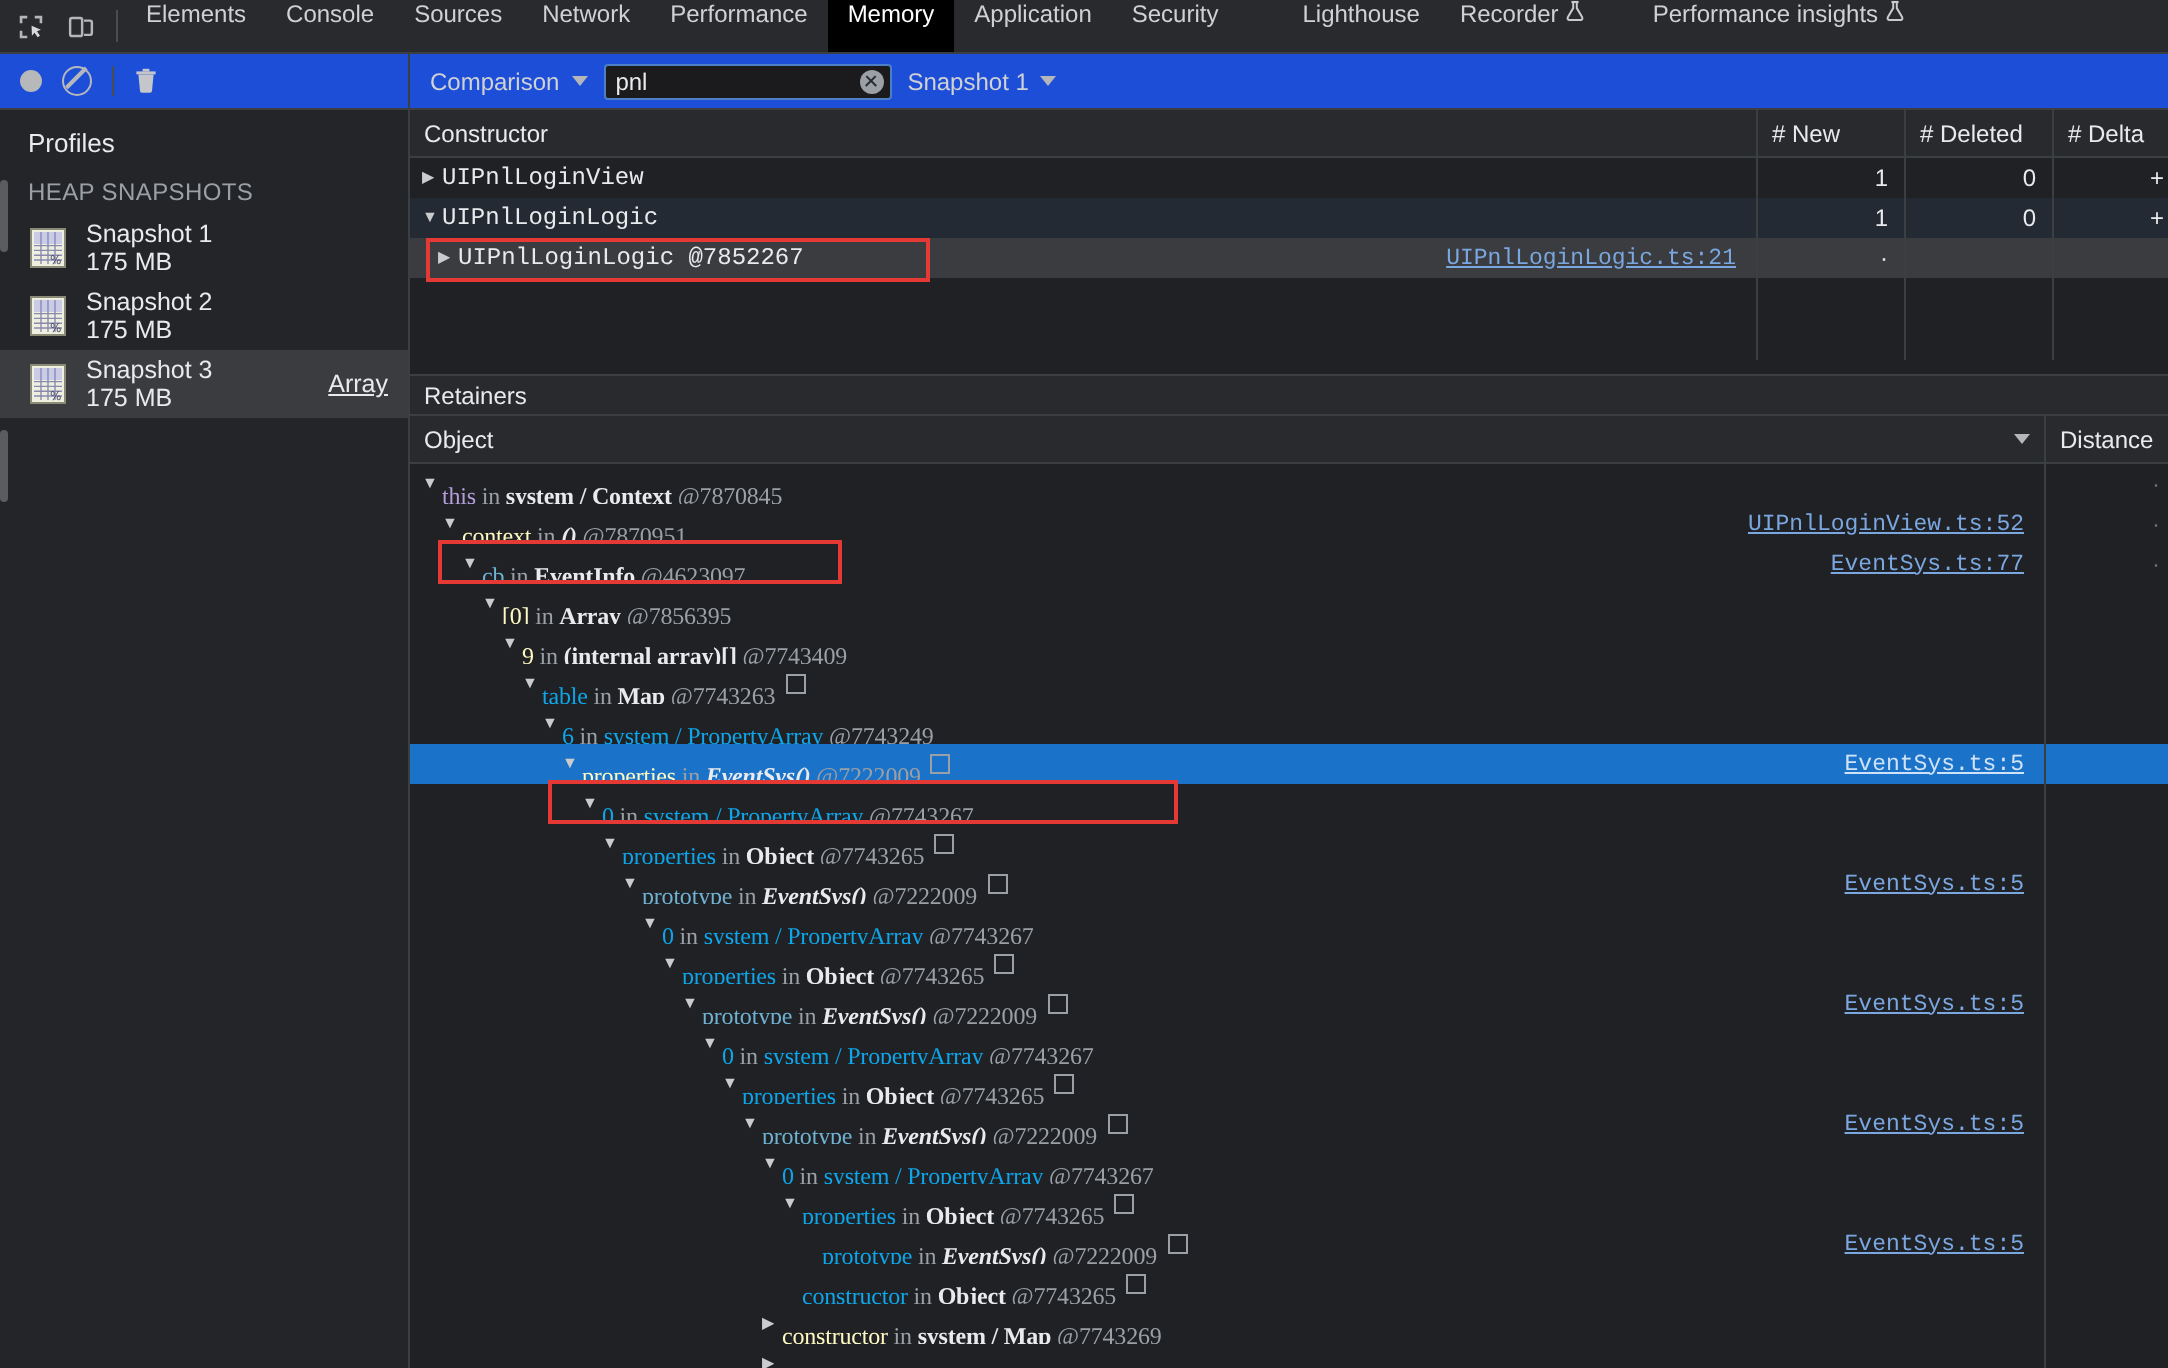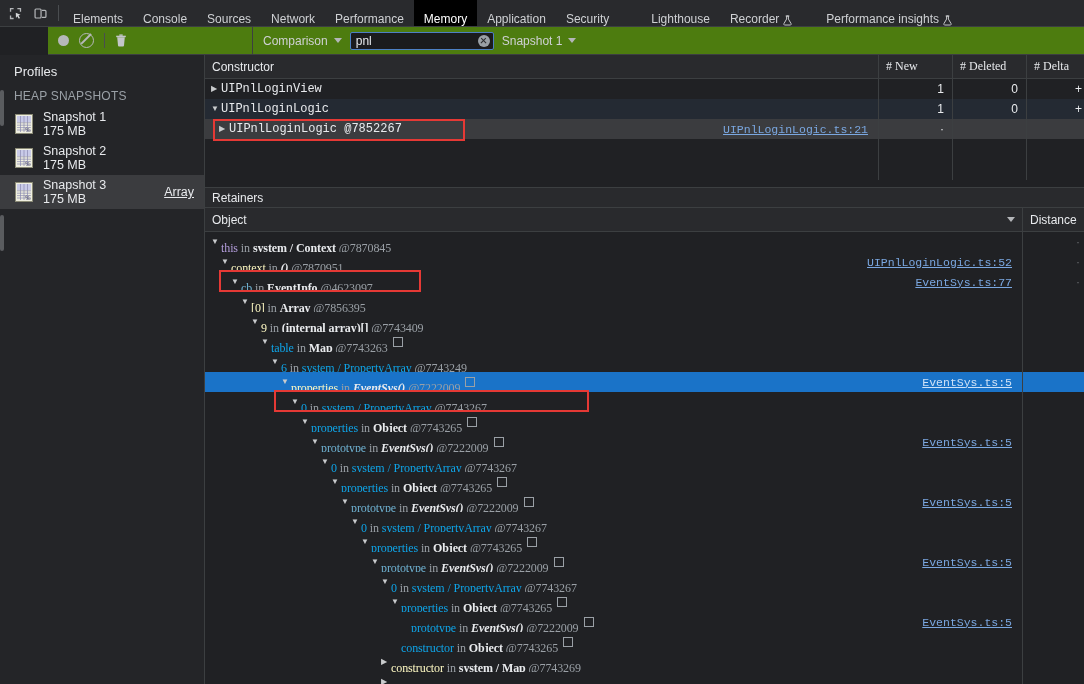--- a/index.html
+++ b/index.html
@@ -14,32 +14,32 @@
 
   
   .tabbar{
     display:flex;align-items:stretch;height:26px;
     background:#292a2d;border-bottom:1px solid #3c3f41;
   }
   .tb-icons{display:flex;align-items:center;padding:0 4px 0 6px;gap:6px;}
   .tb-ico{width:19px;height:19px;display:flex;align-items:center;justify-content:center;border-radius:2px;}
   .tb-sep{width:1px;height:16px;background:#4a4d50;align-self:center;margin:0 4px;}
   .tab{
-    display:flex;align-items:flex-end;gap:4px;
+    display:flex;align-items:flex-start;gap:4px;
     padding:0 10px;height:26px;
     color:#cfd1d4;font-size:12px;white-space:nowrap;cursor:default;
   }
   .tab.active{background:#000;color:#fff;}
   .flask{display:inline-block;width:9px;height:11px;position:relative;vertical-align:-1px;}
   .flask svg{display:block;}
 
   
   .toolbar2{
     display:flex;align-items:stretch;height:27px;
-    background:#4d7c0f;border-bottom:1px solid #3c3f41;margin-left:48px;
+    background:#1d4ed8;border-bottom:1px solid #3c3f41;
   }
   .tb2-left{width:205px;display:flex;align-items:center;padding-left:10px;gap:10px;box-sizing:border-box;border-right:1px solid #3c3f41;}
   .rec-dot{width:11px;height:11px;border-radius:50%;background:#b6b8ba;}
   .no-sign{width:13px;height:13px;border-radius:50%;border:1.6px solid #b6b8ba;position:relative;}
   .no-sign:after{content:"";position:absolute;left:-1px;top:4.2px;width:14px;height:1.6px;background:#b6b8ba;transform:rotate(-45deg);transform-origin:center;}
   .vsep{width:1px;height:15px;background:#4a4d50;}
   .trash{width:12px;height:13px;position:relative;}
   .tb2-right{flex:1;display:flex;align-items:center;padding-left:10px;gap:8px;}
   .dropdown{display:flex;align-items:center;gap:6px;color:#cfd1d4;font-size:12px;cursor:default;}
   .caret{width:0;height:0;border-left:4px solid transparent;border-right:4px solid transparent;border-top:5px solid #b4b6b9;}
@@ -83,21 +83,21 @@
   .main{flex:1;display:flex;flex-direction:column;min-width:0;background:#202124;}
 
   .grid-head{
     display:flex;height:23px;align-items:stretch;
     background:#292a2d;border-bottom:1px solid #3c3f41;
   }
   .gh{
     display:flex;align-items:center;font-size:12px;color:#e8eaed;
     border-right:1px solid #3c3f41;box-sizing:border-box;padding:0 7px;white-space:nowrap;
   }
-  .gh.num{justify-content:flex-start;font-family:Liberation Serif, serif;}
+  .gh.num{justify-content:flex-start;}
   .gh-sortcaret{margin-left:auto;width:0;height:0;border-left:4px solid transparent;border-right:4px solid transparent;border-top:5px solid #b4b6b9;}
 
   .ctable{position:relative;height:108px;overflow:hidden;}
   .crow{display:flex;height:20px;align-items:stretch;font-size:12px;}
   .crow.odd{background:#242a33;}
   .crow.sel{background:#3b3c3f;}
   .ccell{
     display:flex;align-items:center;box-sizing:border-box;
     border-right:1px solid #3c3f41;overflow:hidden;white-space:nowrap;
   }
@@ -387,21 +387,21 @@
               <span class="rtxt"><span class="k-this">this</span><span class="k-in"> in </span><span class="k-cls">system / Context</span><span class="k-id"> @7870845</span></span>
             </div>
             <div class="rcell-dist">
               <span class="ddot">·</span>
             </div>
           </div>
           <div class="rrow">
             <div class="rcell-obj" style="padding-left: 16px;">
               <span class="arrow">▼</span>
               <span class="rtxt"><span class="k-name">context</span><span class="k-in"> in </span><span class="k-cls-i">()</span><span class="k-id"> @7870951</span></span>
-              <span class="rlink">UIPnlLoginLogic.ts:52</span>
+              <span class="rlink">UIPnlLoginView.ts:52</span>
             </div>
             <div class="rcell-dist">
               <span class="ddot">·</span>
             </div>
           </div>
           <div class="rrow">
             <div class="rcell-obj" style="padding-left: 26px;">
               <span class="arrow">▼</span>
               <span class="rtxt"><span class="k-prop">cb</span><span class="k-in"> in </span><span class="k-cls">EventInfo</span><span class="k-id"> @4623097</span></span>
               <span class="rlink">EventSys.ts:77</span>

